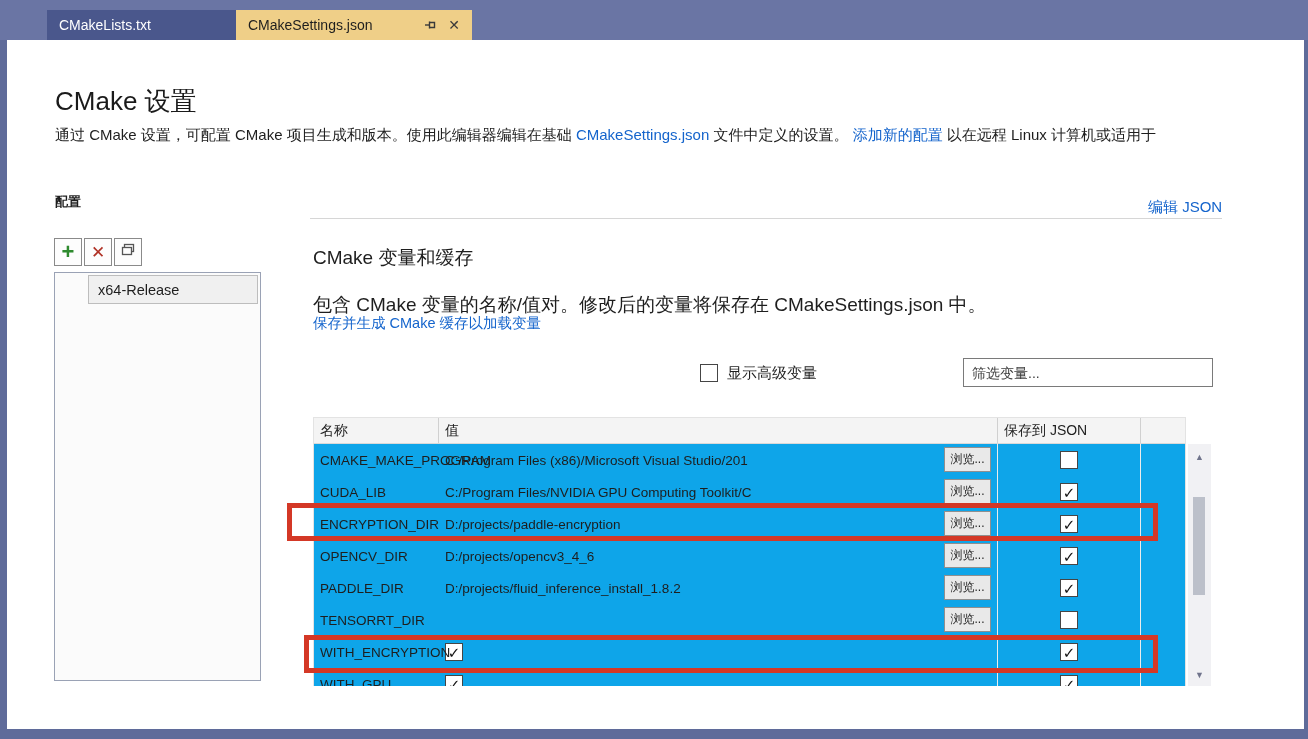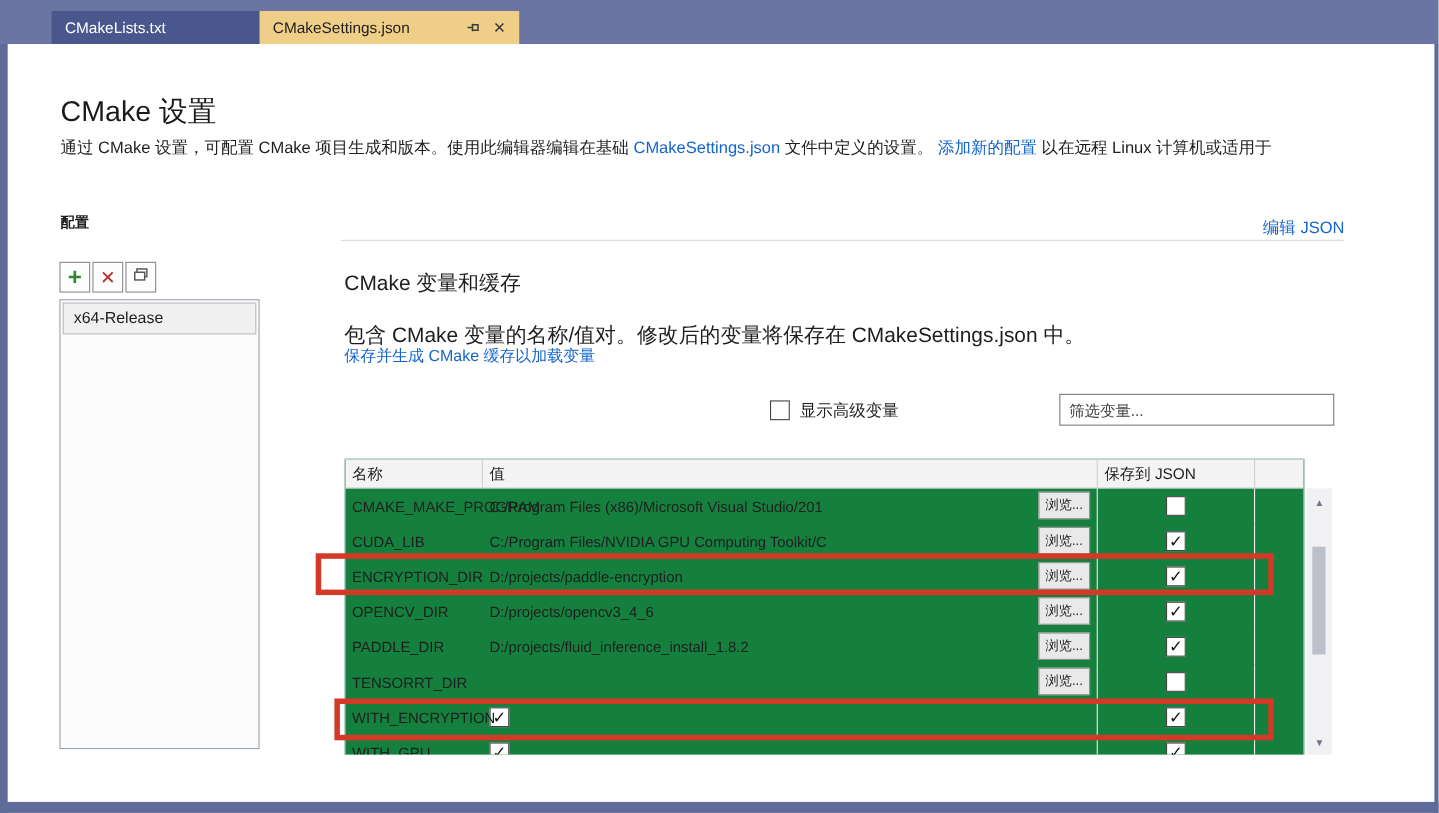--- a/index.html
+++ b/index.html
@@ -30,37 +30,37 @@
 
   .config-heading { position:absolute; left:55px; top:193px; font-size:13px; font-weight:700; color:#1e1e1e; }
   .edit-json-link { position:absolute; left:1148px; top:198px; font-size:15px; }
   .top-rule { position:absolute; left:310px; top:218px; width:912px; height:1px; background:#d6d6d6; }
 
   
   .config-toolbar { position:absolute; left:54px; top:238px; display:flex; gap:2px; }
   .tool-btn { width:28px; height:28px; background:#fdfdfd; border:1px solid #8a8a8a; display:flex; align-items:center; justify-content:center; cursor:pointer; }
   .plus-glyph { color:#2e8a2e; font-size:22px; font-weight:bold; line-height:1; }
   .x-glyph    { color:#b03226; font-size:17px; font-weight:bold; line-height:1; }
-  .config-list { position:absolute; left:54px; top:272px; width:182px; height:409px; background:#fbfbfb; border:1px solid #9aa2b5; }
+  .config-list { position:absolute; left:54px; top:272px; width:207px; height:409px; background:#fbfbfb; border:1px solid #9aa2b5;padding-left:31px; }
   .config-item { margin:2px; height:29px; background:#f0f0f0; border:1px solid #bdbdbd; display:flex; align-items:center; padding-left:9px; font-size:14.5px; color:#1e1e1e; cursor:pointer; }
 
   
   .vars-heading { position:absolute; left:313px; top:245px; font-size:19px; color:#1e1e1e; }
   .vars-desc    { position:absolute; left:313px; top:292px; font-size:19px; color:#1e1e1e; }
   .vars-save-link { position:absolute; left:313px; top:314px; font-size:14.5px; }
 
   .advanced-row { position:absolute; left:700px; top:358px; width:599px; height:30px; display:flex; align-items:center; }
   .cb { width:18px; height:18px; border:1px solid #454545; background:#ffffff; display:inline-flex; align-items:center; justify-content:center; flex:none; cursor:pointer; }
   .cb.checked::after { content:"✓"; font-size:15px; font-weight:bold; color:#111111; line-height:1; }
   .advanced-label { margin-left:9px; font-size:15px; color:#1e1e1e; }
   .filter-input { position:absolute; left:963px; top:358px; width:250px; height:29px; border:1px solid #7a7a7a; background:#ffffff; font-size:14px; padding:0 8px; font-family:inherit; color:#1e1e1e; }
   .filter-input::placeholder { color:#3c3c3c; opacity:1; }
 
   
-  .var-table { position:absolute; left:313px; top:417px; width:873px; height:269px; border:1px solid #e3e3e3; border-bottom:none; overflow:hidden; background:#15803d; }
+  .var-table { position:absolute; left:313px; top:417px; width:873px; height:269px; border:1px solid #e3e3e3; border-bottom:none; overflow:hidden; background:#0ea5e9; }
   .thead { display:flex; height:26px; background:#f4f4f4; border-bottom:1px solid #d9d9d9; font-size:14px; color:#1e1e1e; }
   .th { display:flex; align-items:center; padding-left:6px; border-right:1px solid #d0d0d0; }
   .th-name { width:125px; } .th-value { width:559px; } .th-json { width:143px; } .th-extra { flex:1; border-right:none; }
   .tr { display:flex; height:32px; font-size:13.5px; color:#1e1e1e; }
   .td { height:100%; display:flex; align-items:center; }
   .td-name  { width:125px; padding-left:6px; white-space:nowrap; overflow:visible; z-index:1; }
   .td-value { width:559px; position:relative; padding-left:6px; border-right:1px solid #ececec; }
   .value-text { white-space:nowrap; overflow:hidden; max-width:495px; }
   .td-json  { width:143px; justify-content:center; border-right:1px solid #ececec; }
   .td-extra { flex:1; }

